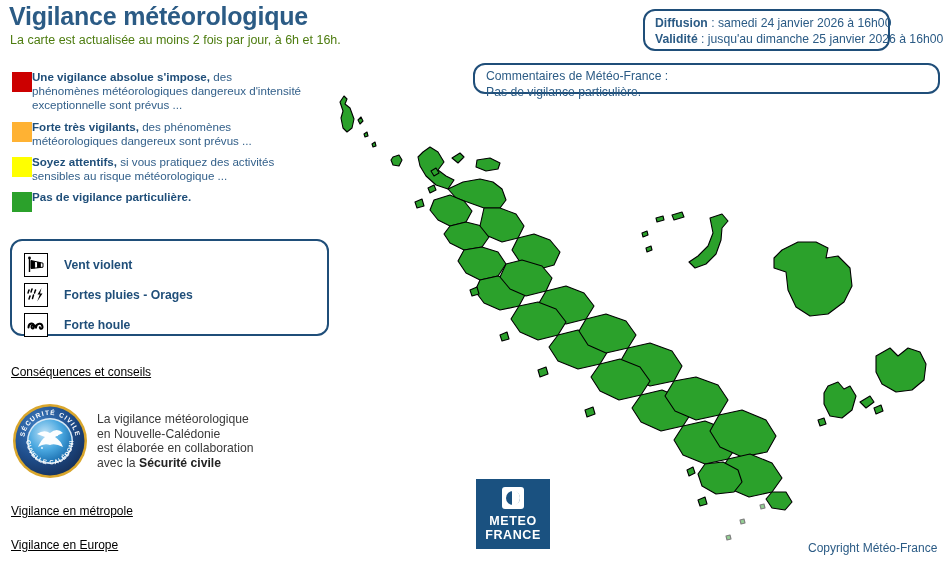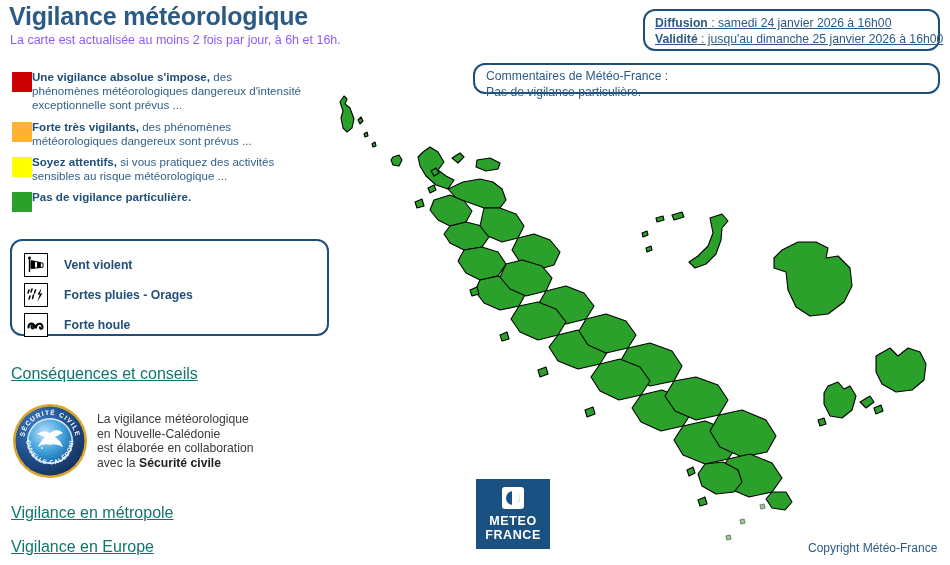--- a/index.html
+++ b/index.html
@@ -26,39 +26,38 @@
     font-weight: bold;
     letter-spacing: -0.2px;
     color: #2b5b85;
     white-space: nowrap;
   }
   #page-subtitle {
     position: absolute;
     left: 10px;
     top: 33px;
     font-size: 12.5px;
-    color: #8b5cf6;
+    color: #4d7c0f;
     white-space: nowrap;
   }
 
   
   .round-box {
     position: absolute;
     border: 2px solid #1f4e79;
     border-radius: 12px;
     background: #ffffff;
     box-sizing: border-box;
   }
   #bulletin-box {
     left: 643px;
     top: 9px;
-    width: 297px;
+    width: 247px;
     height: 42px;
     padding: 4px 8px 0 10px;
-    text-decoration: underline;
   }
   #bulletin-box .line {
     font-size: 12.2px;
     line-height: 16px;
     color: #2b5b85;
     white-space: nowrap;
   }
   #bulletin-box .lbl { font-weight: bold; }
 
   #comment-box {
@@ -129,22 +128,22 @@
   .phen-label {
     margin-left: 16px;
     font-size: 12.2px;
     font-weight: bold;
     color: #1f4e79;
   }
 
   
   a.page-link {
     position: absolute;
-    font-size: 16px;
-    color: #0f766e;
+    font-size: 12px;
+    color: #000000;
     text-decoration: underline;
     white-space: nowrap;
   }
   #link-consequences { left: 11px; top: 365px; }
   #link-metropole   { left: 11px; top: 504px; }
   #link-europe      { left: 11px; top: 538px; }
 
   
   #securite-block {
     position: absolute;

